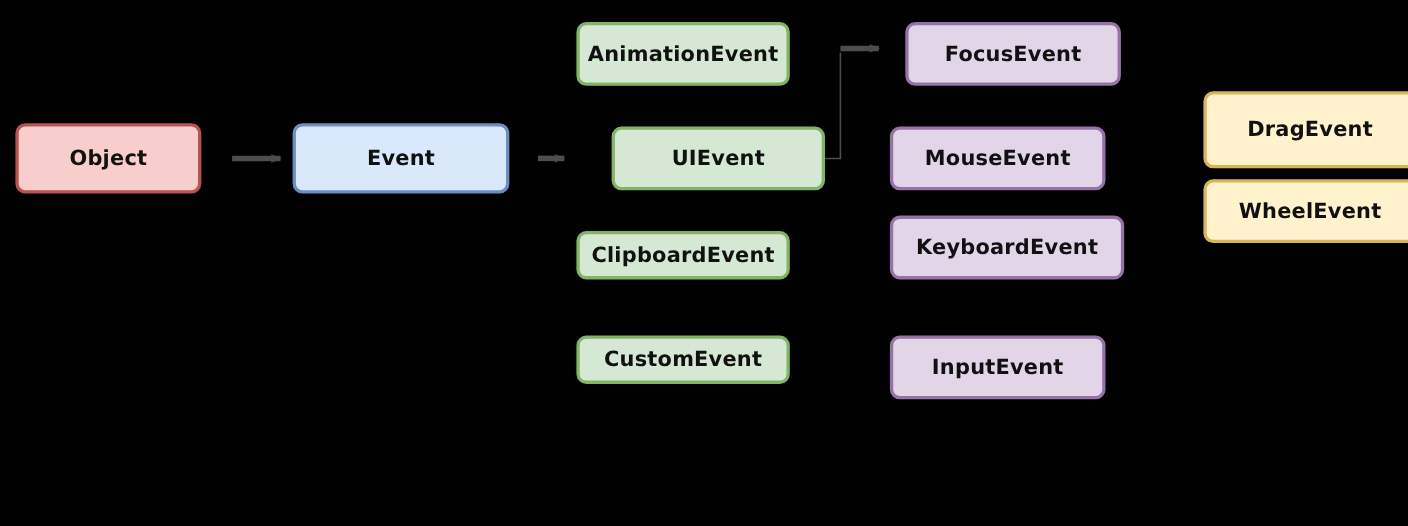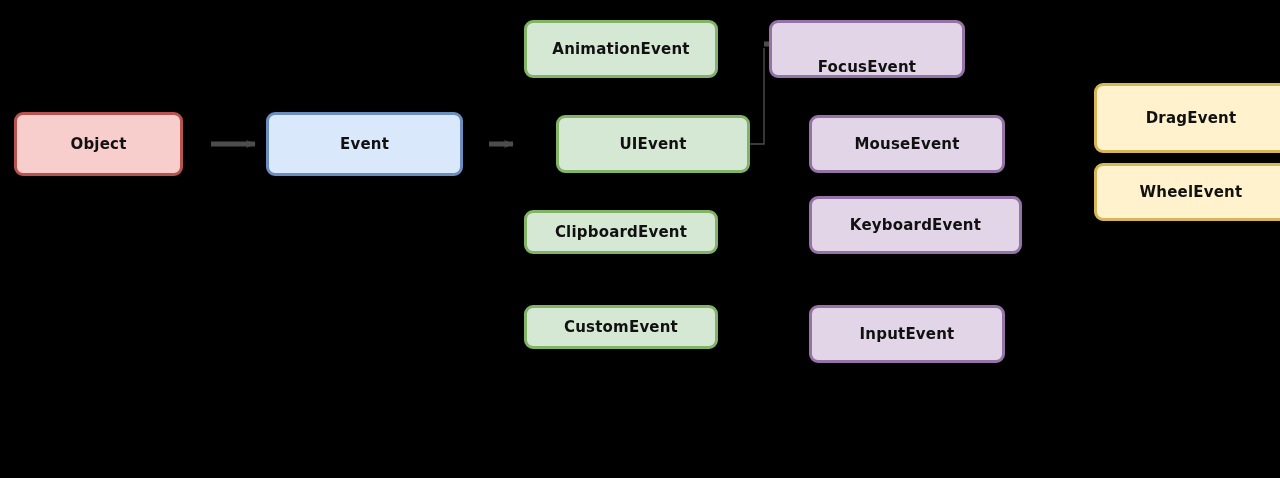--- a/index.html
+++ b/index.html
@@ -24,21 +24,21 @@
     box-sizing: border-box;
     border-radius: 9px;
     border-style: solid;
     border-width: 3px;
     display: flex;
     align-items: center;
     justify-content: center;
     text-align: center;
     font-family: "DejaVu Sans", sans-serif;
     font-weight: bold;
-    font-size: 15px;
+    font-size: 19px;
     letter-spacing: 0.2px;
     color: #111111;
     line-height: 1.1;
   }
   .node .label {
     display: block;
     padding: 0 6px;
     white-space: nowrap;
   }
 
@@ -102,21 +102,21 @@
   </div>
 
   <div class="node green" style="left:524px; top:210px; width:194px; height:44px;">
     <span class="label">ClipboardEvent</span>
   </div>
 
   <div class="node green" style="left:524px; top:305px; width:194px; height:44px;">
     <span class="label">CustomEvent</span>
   </div>
 
-  <div class="node purple" style="left:769px; top:20px; width:196px; height:58px;align-items:flex-end;">
+  <div class="node purple" style="left:823px; top:20px; width:196px; height:58px;">
     <span class="label">FocusEvent</span>
   </div>
 
   <div class="node purple" style="left:809px; top:115px; width:196px; height:58px;">
     <span class="label">MouseEvent</span>
   </div>
 
   <div class="node purple" style="left:809px; top:196px; width:213px; height:58px;">
     <span class="label">KeyboardEvent</span>
   </div>

